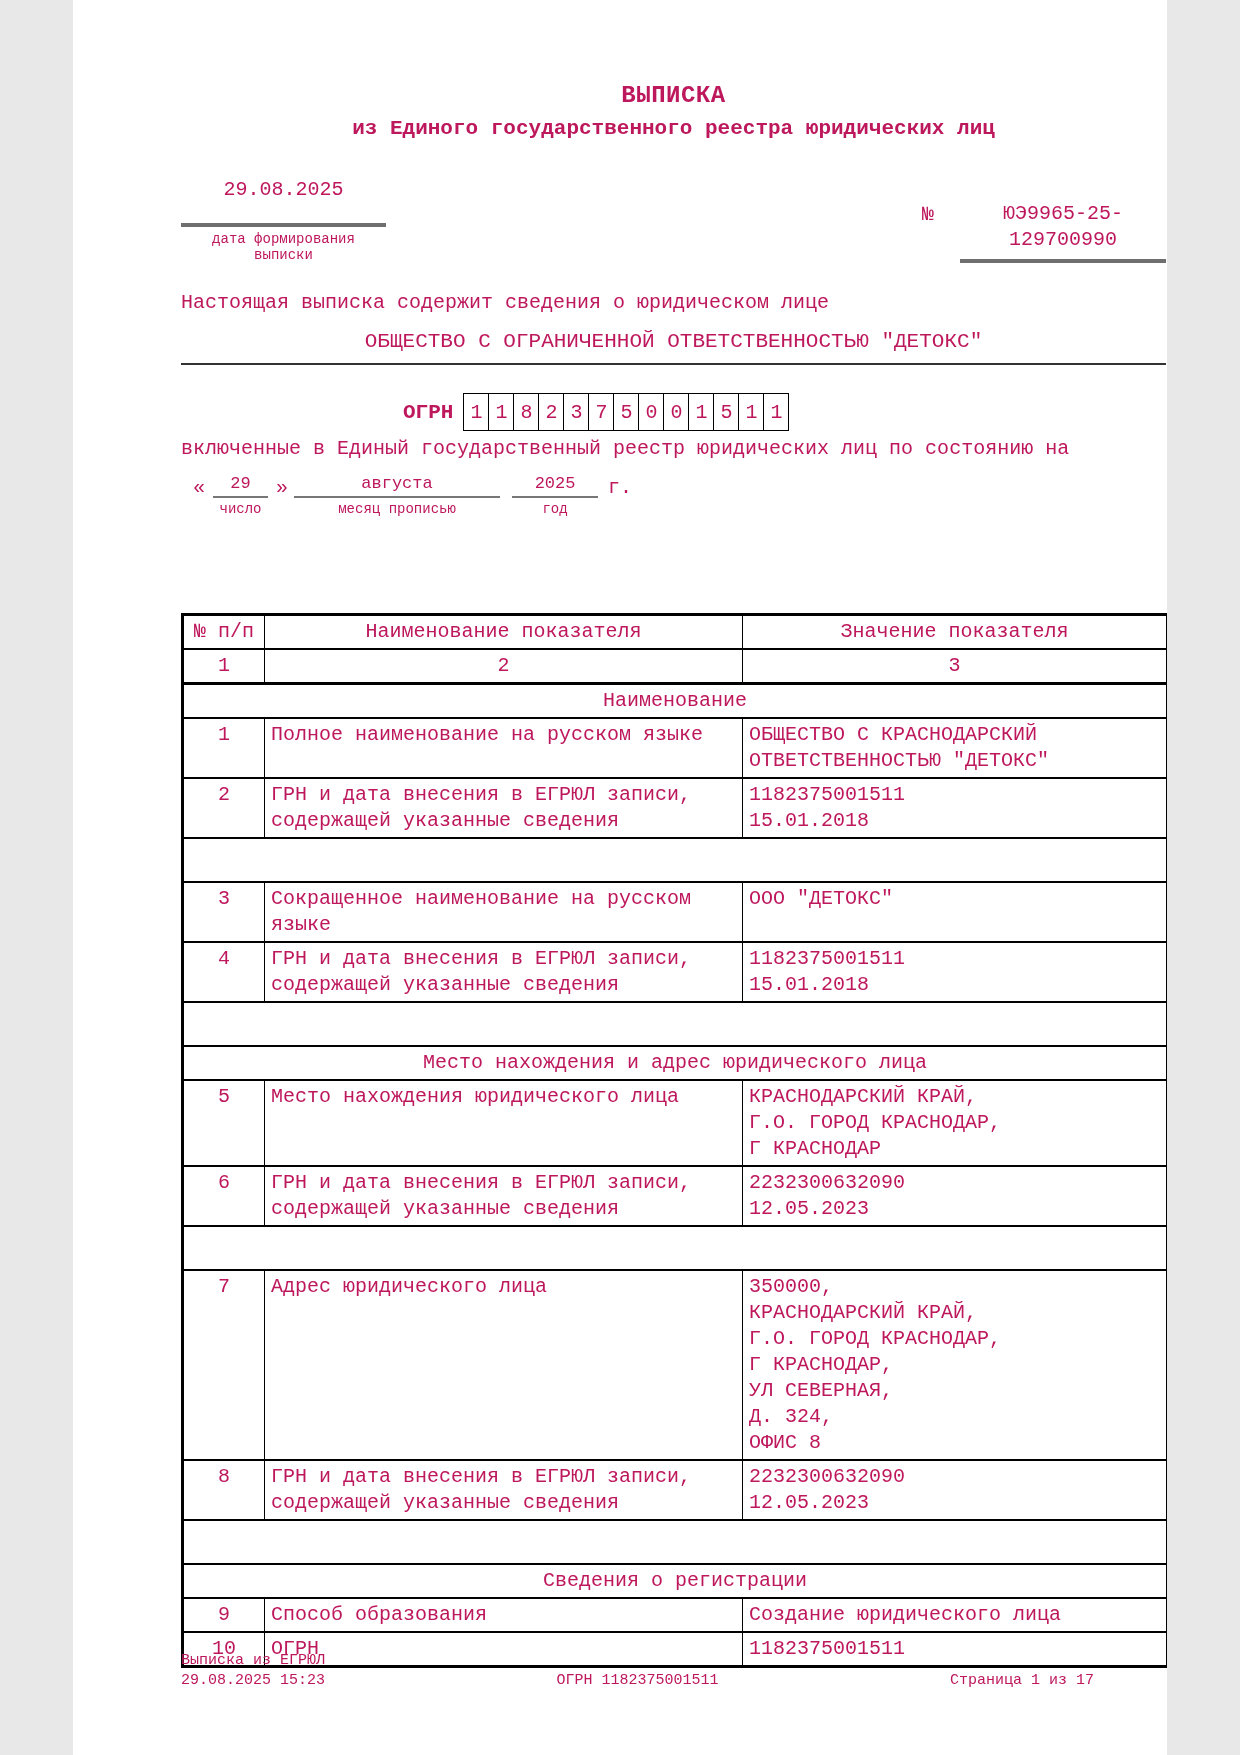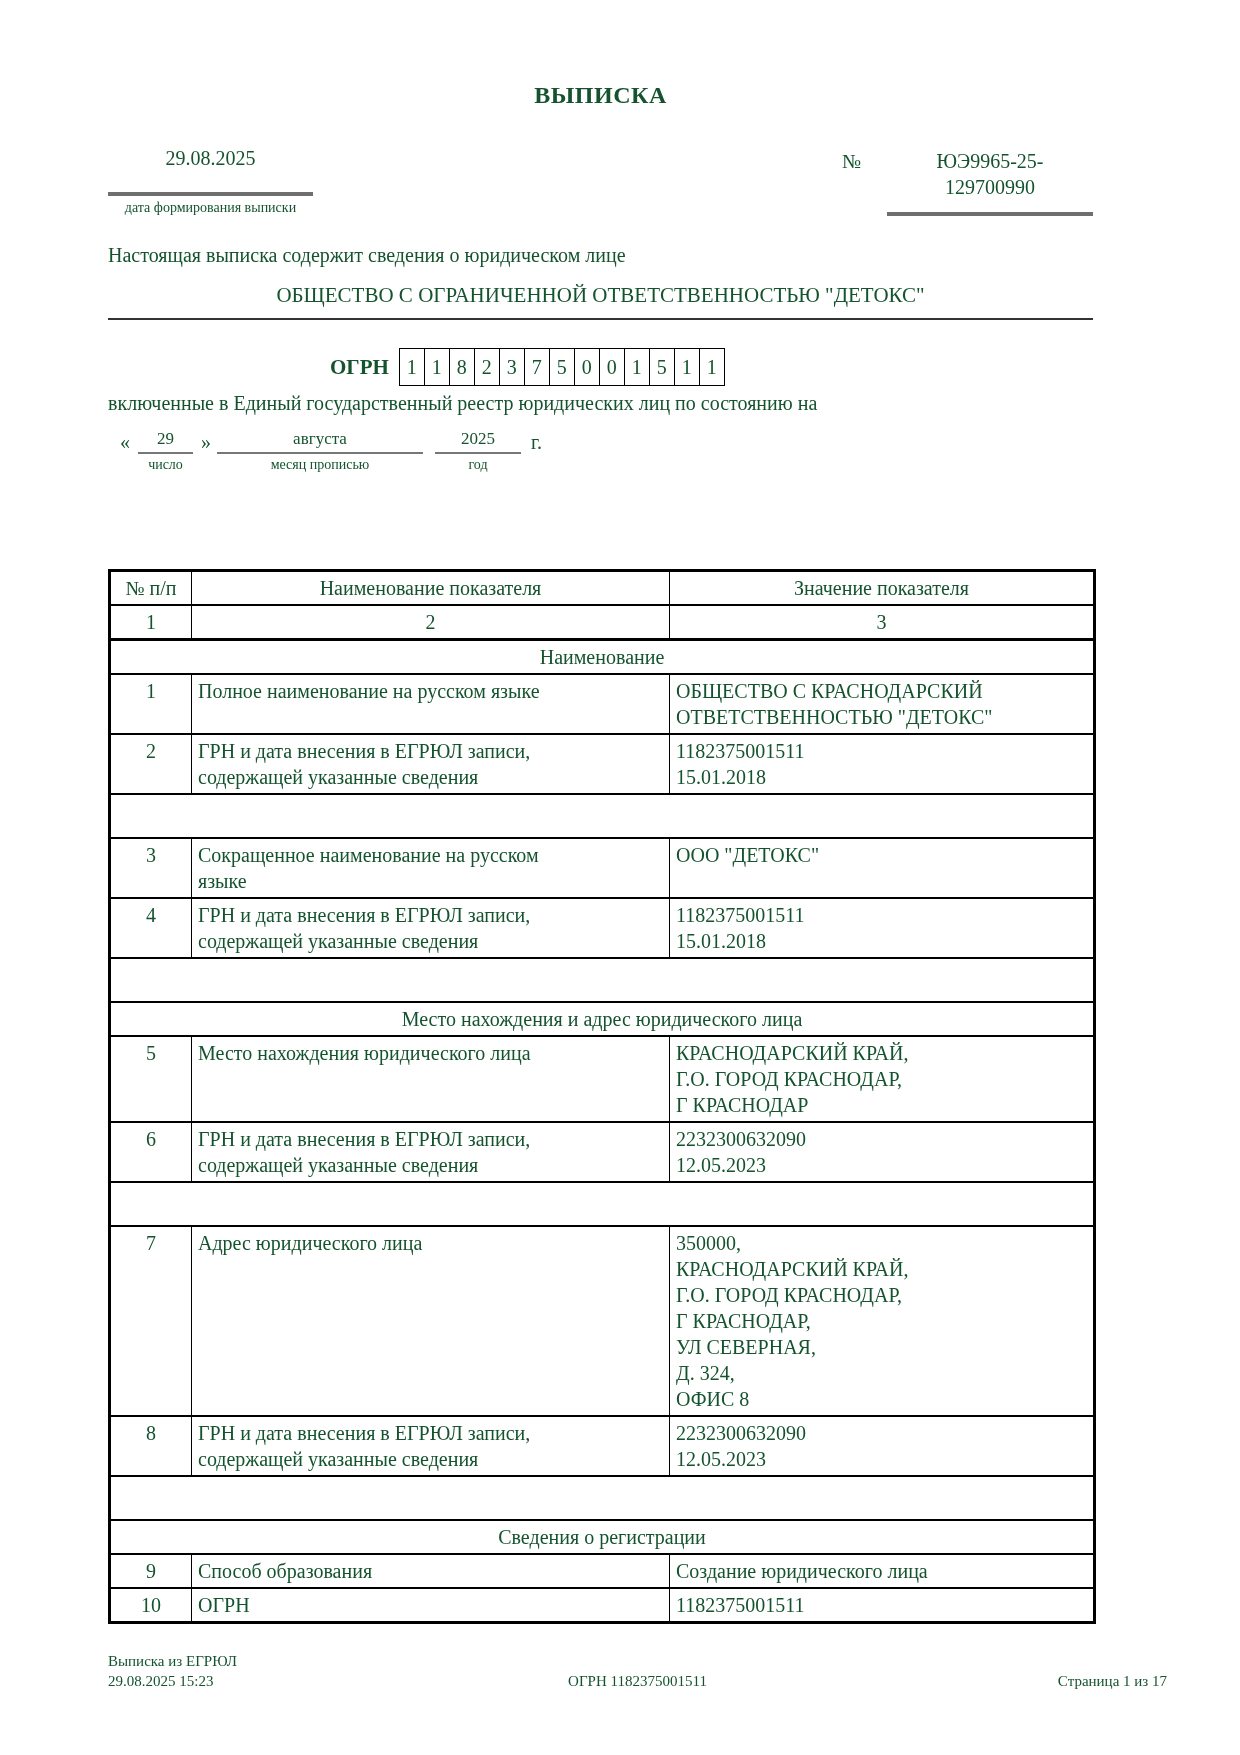--- a/index.html
+++ b/index.html
@@ -1,40 +1,40 @@
 <!DOCTYPE html>
 <html lang="ru"><head>
 <meta charset="utf-8">
 <style>
   html,body{margin:0;padding:0;background:#e8e8e8;}
   .page{
     position:relative;
-    width:1240px;height:1755px;
+    width:1094px;height:1755px;
     margin:0 auto;
     background:#ffffff;
-    font-family:Liberation Serif, serif;
-    color:#14532d;
+    font-family:Liberation Mono, monospace;
+    color:#be185d;
     overflow:hidden;
   }
   .content{position:absolute;left:108px;top:0;width:985px;}
 
   
   .doc-title{margin-top:82px;text-align:center;font-size:24px;font-weight:bold;letter-spacing:.5px;}
   .doc-subtitle{margin-top:8px;text-align:center;font-size:21px;font-weight:bold;}
 
   .num-row{display:flex;justify-content:space-between;align-items:flex-end;margin-top:38px;}
   .date-block{width:205px;margin-left:0;}
   .date-block .fill{
     text-align:center;font-size:20px;padding-bottom:22px;
     border-bottom:4px solid #6f6f6f;
   }
   .date-block .small-label{margin-top:4px;text-align:center;font-size:14px;}
   .num-block-wrap{display:flex;align-items:flex-start;}
   .num-sign{font-size:20px;margin-top:2px;margin-right:26px;}
-  .num-block{width:206px;border-bottom:4px solid #6f6f6f;padding-bottom:12px;}
+  .num-block{width:206px;border-bottom:4px solid #6f6f6f;padding-bottom:6px;}
   .num-block div{text-align:center;font-size:20px;line-height:26px;}
 
   .intro-line{margin-top:28px;font-size:20px;}
   .company-line{
     margin-top:16px;text-align:center;font-size:21px;
     border-bottom:2px solid #333;padding-bottom:10px;
   }
   .company-label{margin-top:3px;text-align:center;font-size:14px;}
 
   
@@ -103,20 +103,21 @@
   .footer .f-center{text-align:center;}
   .footer .f-right{text-align:right;}
 </style>
 </head>
 <body>
 
 <div class="page">
   <div class="content">
 
     <div class="doc-title">ВЫПИСКА</div>
+    <div class="doc-subtitle">из Единого государственного реестра юридических лиц</div>
 
     <div class="num-row">
       <div class="date-block">
         <div class="fill">29.08.2025</div>
         <div class="small-label">дата формирования выписки</div>
       </div>
       <div class="num-block-wrap">
         <div class="num-sign">№</div>
         <div class="num-block">
           <div>ЮЭ9965-25-</div>

